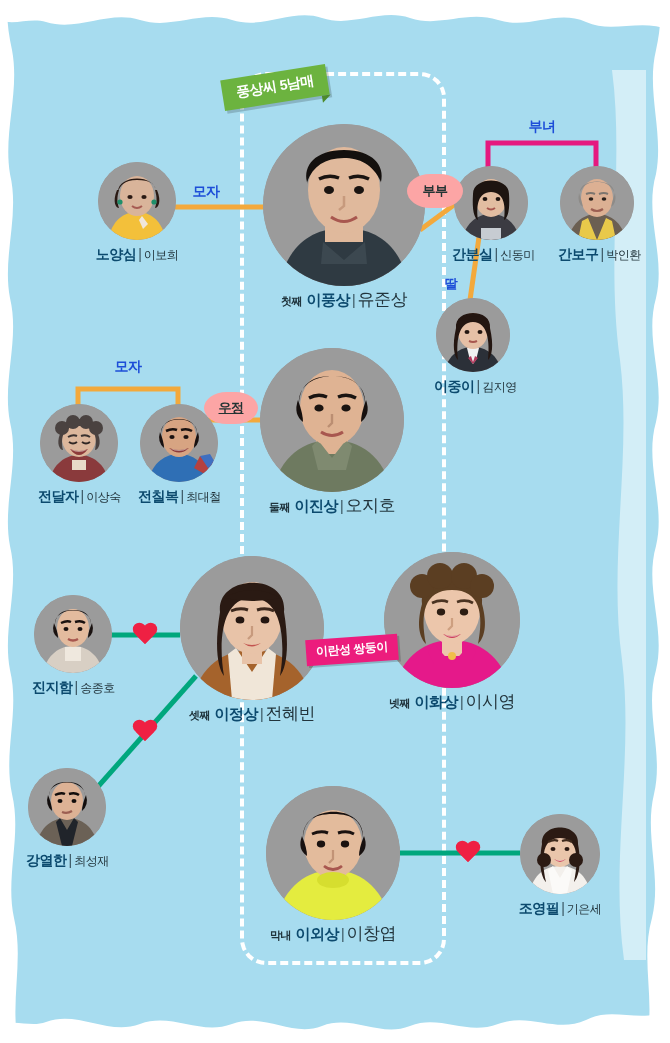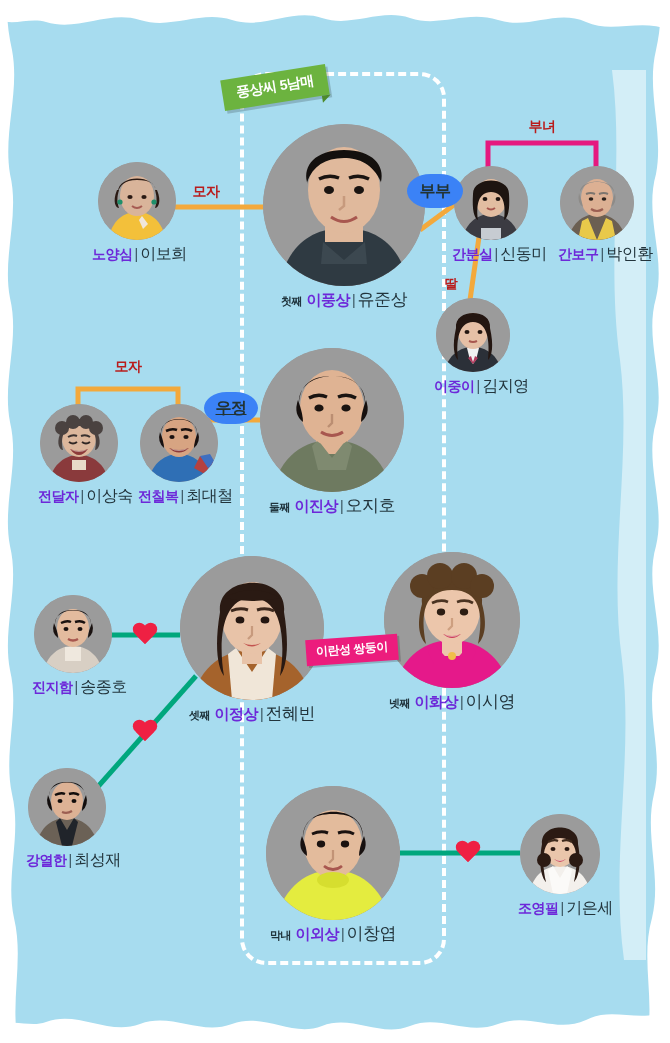--- a/index.html
+++ b/index.html
@@ -39,40 +39,40 @@
     margin:0 auto;
     box-shadow:0 0 0 0 rgba(0,0,0,0);
   }
   .caption{
     margin-top:5px;
     color:#1b2b33;
     white-space:nowrap;
     line-height:1.1;
   }
   .caption .ord{font-size:11px;font-weight:bold;color:#20343d;letter-spacing:-.5px;}
-  .caption .nm{font-size:15px;font-weight:bold;color:#6d28d9;letter-spacing:-.5px;}
+  .caption .nm{font-size:15px;font-weight:bold;color:#0c4a6e;letter-spacing:-.5px;}
   .caption .sep{font-size:14px;color:#35505c;margin:0 2px;}
   .caption .ac{font-size:17px;color:#22343c;letter-spacing:-.5px;}
   .caption.small .nm{font-size:14px;}
-  .caption.small .ac{font-size:16px;}
+  .caption.small .ac{font-size:12px;}
 
   
   .blob{
     position:absolute;z-index:7;
-    background:#3b82f6;
+    background:#fca5a5;
     color:#233;
-    font-size:16px;font-weight:bold;
+    font-size:13px;font-weight:bold;
     letter-spacing:-.5px;
     display:flex;align-items:center;justify-content:center;
     border-radius:50%/60%;
     text-align:center;
   }
   .plain-label{
     position:absolute;z-index:7;
-    color:#b91c1c;font-size:14px;font-weight:bold;letter-spacing:-.5px;
+    color:#1d4ed8;font-size:14px;font-weight:bold;letter-spacing:-.5px;
     white-space:nowrap;text-align:center;
   }
   .green-tab{
     position:absolute;z-index:8;
     background:#6cb33f;
     color:#fff;font-size:14px;font-weight:bold;letter-spacing:-.5px;
     padding:6px 14px 7px 14px;
     transform:rotate(-9deg);
     white-space:nowrap;
     box-shadow:2px 3px 0 rgba(0,0,0,.18);

